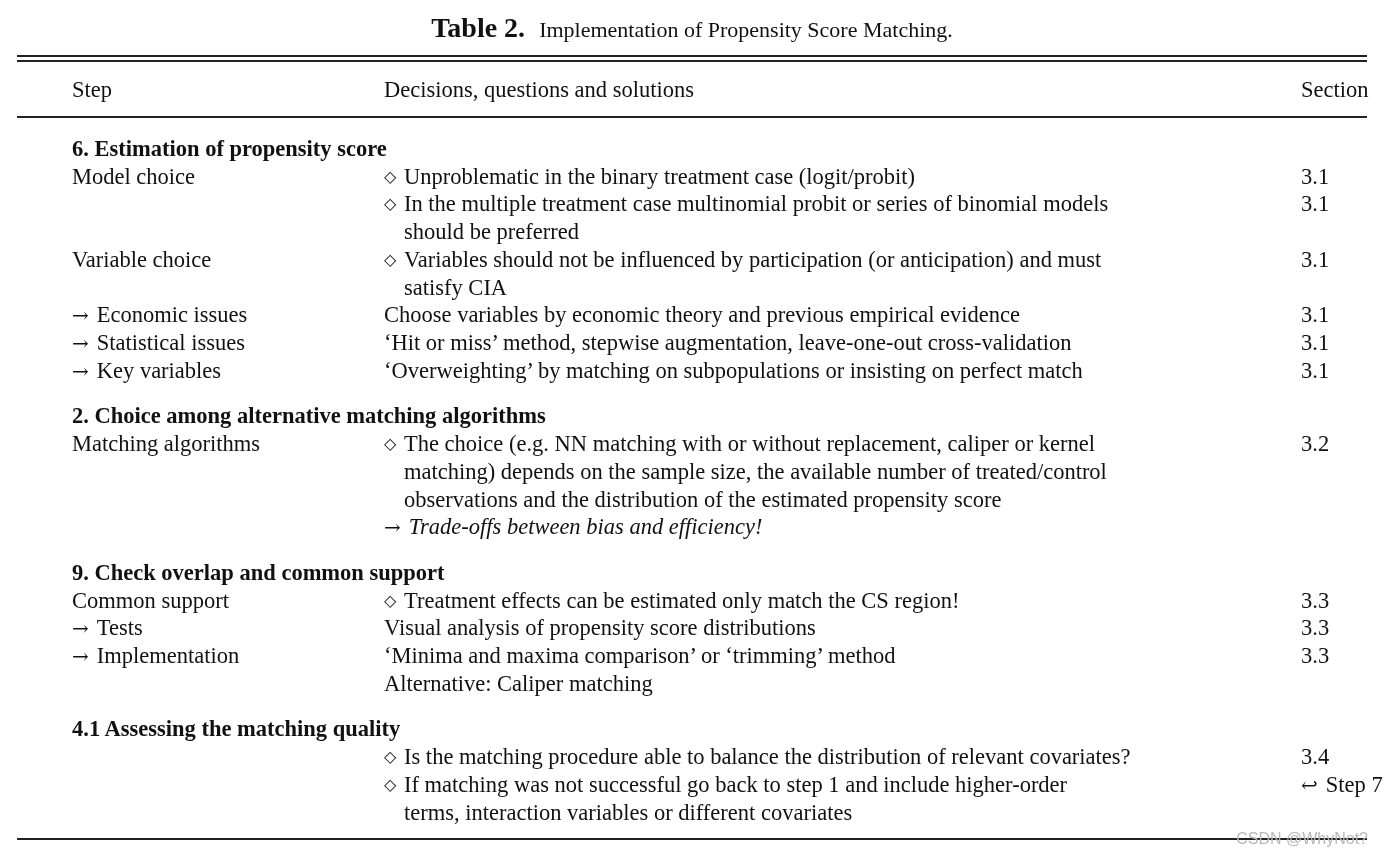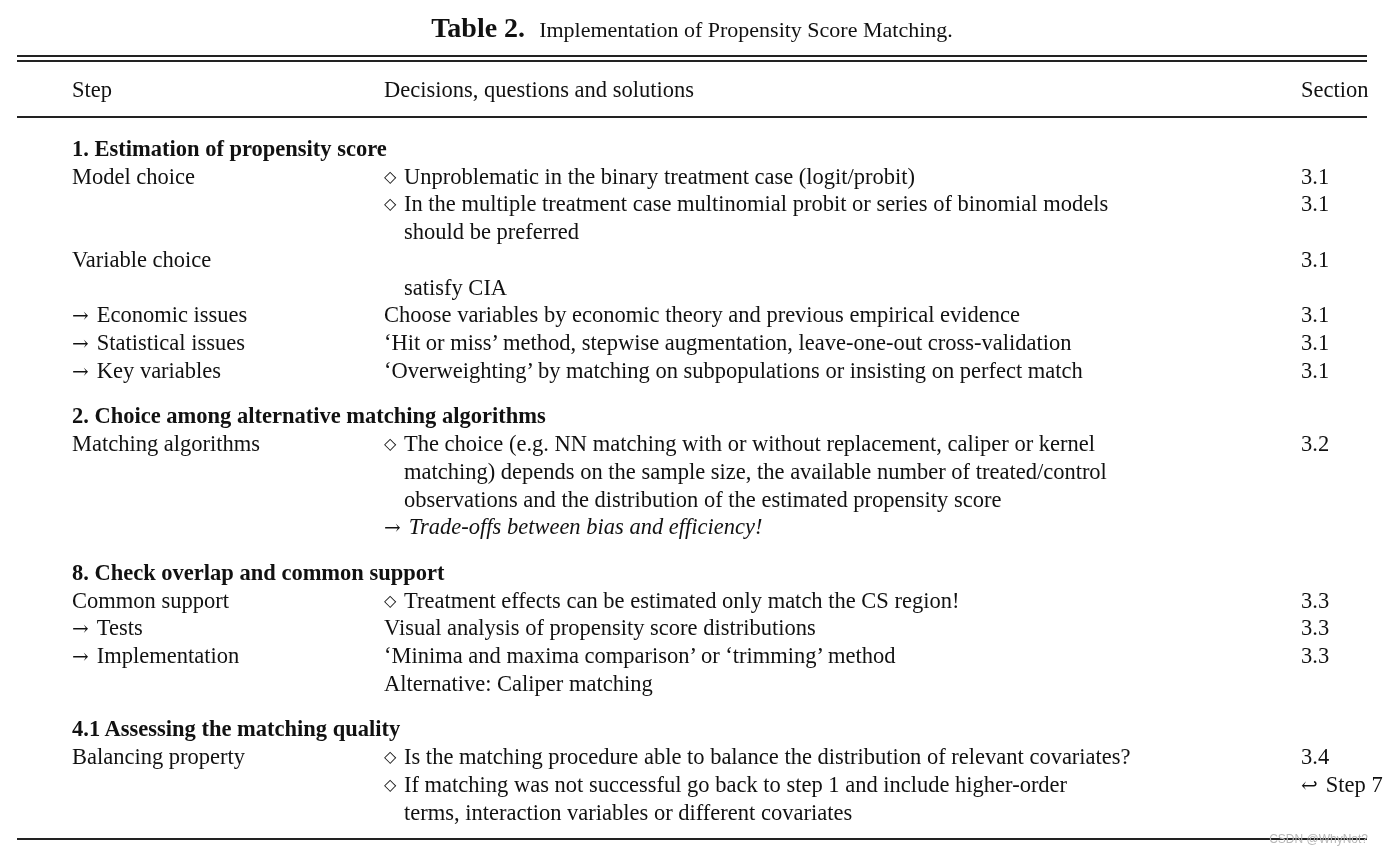--- a/index.html
+++ b/index.html
@@ -20,21 +20,21 @@
   }
   .c1 { position: absolute; left: 17px; }
   .c2 { position: absolute; left: 329px; }
   .c2i { position: absolute; left: 349px; }
   .c3 { position: absolute; left: 1246px; }
   .sec { font-weight: bold; position: absolute; left: 17px; }
   .sym { display: inline-block; width: 20px; font-size: 16px; vertical-align: 2px; }
   .arr { display: inline-block; margin-right: 8px; font-family: "DejaVu Serif", serif; font-size: 20px; }
   .watermark {
     position: absolute; right: 16px; top: 832px; font-family: "Liberation Sans", sans-serif;
-    font-size: 12px; color: #b8b8b8; line-height: 14px;
+    font-size: 16px; color: #b8b8b8; line-height: 14px;
   }
 </style>
 </head>
 <body>
 
 <div class="caption">
   <span class="lbl">Table 2.</span><span>Implementation of Propensity Score Matching.</span>
 </div>
 
 <div class="rule" style="top:55px;height:2px;"></div>
@@ -42,39 +42,40 @@
 
 <div class="row" style="top:76px;">
   <span class="c1">Step</span>
   <span class="c2">Decisions, questions and solutions</span>
   <span class="c3">Section</span>
 </div>
 
 <div class="rule" style="top:116px;height:1.5px;"></div>
 
 <div class="row" style="top:135px;">
-  <span class="sec">1. Estimation of propensity score</span>
+  <span class="sec">6. Estimation of propensity score</span>
 </div>
 
 <div class="row" style="top:163px;">
   <span class="c1">Model choice</span>
   <span class="c2"><span class="sym">◇</span><span>Unproblematic in the binary treatment case (logit/probit)</span></span>
   <span class="c3">3.1</span>
 </div>
 
 <div class="row" style="top:190px;">
   <span class="c2"><span class="sym">◇</span><span>In the multiple treatment case multinomial probit or series of binomial models</span></span>
   <span class="c3">3.1</span>
 </div>
 <div class="row" style="top:218px;">
   <span class="c2i">should be preferred</span>
 </div>
 
 <div class="row" style="top:246px;">
   <span class="c1">Variable choice</span>
+  <span class="c2"><span class="sym">◇</span><span>Variables should not be influenced by participation (or anticipation) and must</span></span>
   <span class="c3">3.1</span>
 </div>
 <div class="row" style="top:274px;">
   <span class="c2i">satisfy CIA</span>
 </div>
 
 <div class="row" style="top:301px;">
   <span class="c1"><span class="arr">→</span><span>Economic issues</span></span>
   <span class="c2">Choose variables by economic theory and previous empirical evidence</span>
   <span class="c3">3.1</span>
@@ -105,21 +106,21 @@
   <span class="c2i">matching) depends on the sample size, the available number of treated/control</span>
 </div>
 <div class="row" style="top:486px;">
   <span class="c2i">observations and the distribution of the estimated propensity score</span>
 </div>
 <div class="row" style="top:513px;font-style:italic;">
   <span class="c2"><span class="arr">→</span><span>Trade-offs between bias and efficiency!</span></span>
 </div>
 
 <div class="row" style="top:559px;">
-  <span class="sec">8. Check overlap and common support</span>
+  <span class="sec">9. Check overlap and common support</span>
 </div>
 
 <div class="row" style="top:587px;">
   <span class="c1">Common support</span>
   <span class="c2"><span class="sym">◇</span><span>Treatment effects can be estimated only match the CS region!</span></span>
   <span class="c3">3.3</span>
 </div>
 
 <div class="row" style="top:614px;">
   <span class="c1"><span class="arr">→</span><span>Tests</span></span>
@@ -135,21 +136,20 @@
 
 <div class="row" style="top:670px;">
   <span class="c2">Alternative: Caliper matching</span>
 </div>
 
 <div class="row" style="top:715px;">
   <span class="sec">4.1 Assessing the matching quality</span>
 </div>
 
 <div class="row" style="top:743px;">
-  <span class="c1">Balancing property</span>
   <span class="c2"><span class="sym">◇</span><span>Is the matching procedure able to balance the distribution of relevant covariates?</span></span>
   <span class="c3">3.4</span>
 </div>
 
 <div class="row" style="top:771px;">
   <span class="c2"><span class="sym">◇</span><span>If matching was not successful go back to step 1 and include higher-order</span></span>
   <span class="c3"><span class="arr">↩</span><span>Step 7</span></span>
 </div>
 <div class="row" style="top:799px;">
   <span class="c2i">terms, interaction variables or different covariates</span>

